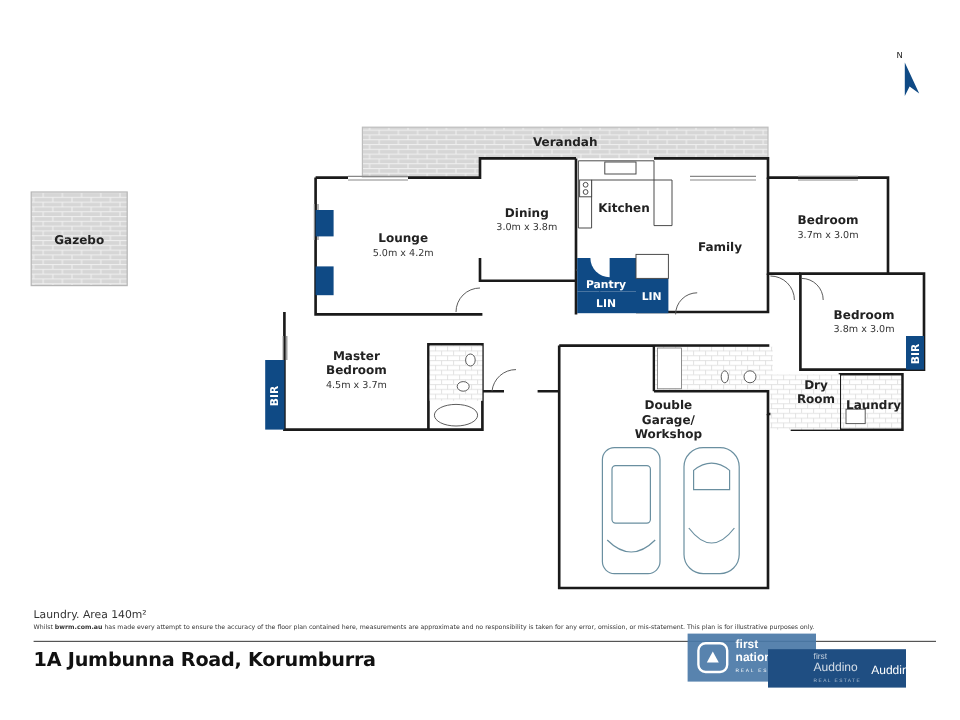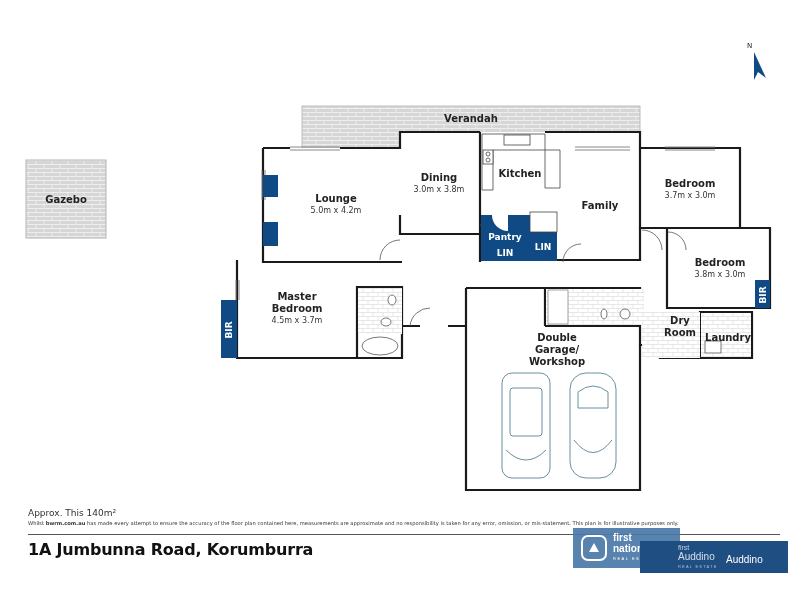--- a/index.html
+++ b/index.html
@@ -8,21 +8,21 @@
   .lbl { font-family: "DejaVu Sans", sans-serif; fill: #222; }
   .room { font-size: 10px; font-weight: bold; }
   .dim { font-size: 8px; fill: #333; }
   .blue-lbl { font-size: 9px; font-weight: bold; fill: #ffffff; }
   .footer-area { position: absolute; left: 28px; top: 508px; font-size: 9px; color: #333; }
   .footer-disclaimer { position: absolute; left: 28px; top: 520px; font-size: 5.2px; color: #333; white-space: nowrap; }
   .footer-disclaimer b { font-weight: bold; }
   .footer-rule { position: absolute; left: 28px; top: 534px; width: 752px; height: 1px; background: #555; }
   .address { position: absolute; left: 28px; top: 540px; font-size: 16px; font-weight: bold; color: #111; letter-spacing: -0.2px; }
   .logo1 { position: absolute; left: 573px; top: 528px; width: 107px; height: 40px; background: #4a79a8; opacity: 0.92; }
-  .logo2 { position: absolute; left: 640px; top: 541px; width: 148px; height: 32px; background: #1f4e82; }
+  .logo2 { position: absolute; left: 640px; top: 541px; width: 115px; height: 32px; background: #1f4e82; }
   .logo-mark { position: absolute; width: 26px; height: 26px; border: 2px solid #fff; border-radius: 7px; box-sizing: border-box; }
   .logo-mark::after { content: ""; position: absolute; left: 6px; top: 6px; width: 0; height: 0; border-left: 5px solid transparent; border-right: 5px solid transparent; border-bottom: 9px solid #fff; }
   .logo-txt { position: absolute; color: #fff; font-family: "Liberation Sans", sans-serif; line-height: 1; text-align: center; }
 </style>
 </head>
 <body>
 
 <svg class="plan" width="800" height="600" viewBox="0 0 800 600">
   <defs>
     <pattern id="brick" width="16" height="8" patternUnits="userSpaceOnUse">
@@ -165,21 +165,21 @@
     <text x="297" y="323" text-anchor="middle" class="lbl dim">4.5m x 3.7m</text>
     <text x="557" y="341" text-anchor="middle" class="lbl room">Double</text>
     <text x="557" y="353" text-anchor="middle" class="lbl room">Garage/</text>
     <text x="557" y="365" text-anchor="middle" class="lbl room">Workshop</text>
     <text x="680" y="324" text-anchor="middle" class="lbl room">Dry</text>
     <text x="680" y="336" text-anchor="middle" class="lbl room">Room</text>
     <text x="728" y="341" text-anchor="middle" class="lbl room">Laundry</text>
   </g>
 </svg>
 
-<div class="footer-area">Approx. This 140m²</div>
+<div class="footer-area">Laundry. Area 140m²</div>
 <div class="footer-disclaimer"><span>Whilst </span><b>bwrm.com.au</b><span> has made every attempt to ensure the accuracy of the floor plan contained here, measurements are approximate and no responsibility is taken for any error, omission, or mis-statement. This plan is for illustrative purposes only.</span></div>
 <div class="footer-rule"></div>
 <div class="address">1A Jumbunna Road, Korumburra</div>
 
 <div class="logo1">
   <div class="logo-mark" style="left:8px; top:7px;"></div>
   <div class="logo-txt" style="left:40px; top:5px; font-size:10px; font-weight:bold;">first</div>
   <div class="logo-txt" style="left:40px; top:16px; font-size:10px; font-weight:bold;">national</div>
   <div class="logo-txt" style="left:40px; top:29px; font-size:4px; letter-spacing:1.5px;">REAL ESTATE</div>
 </div>

